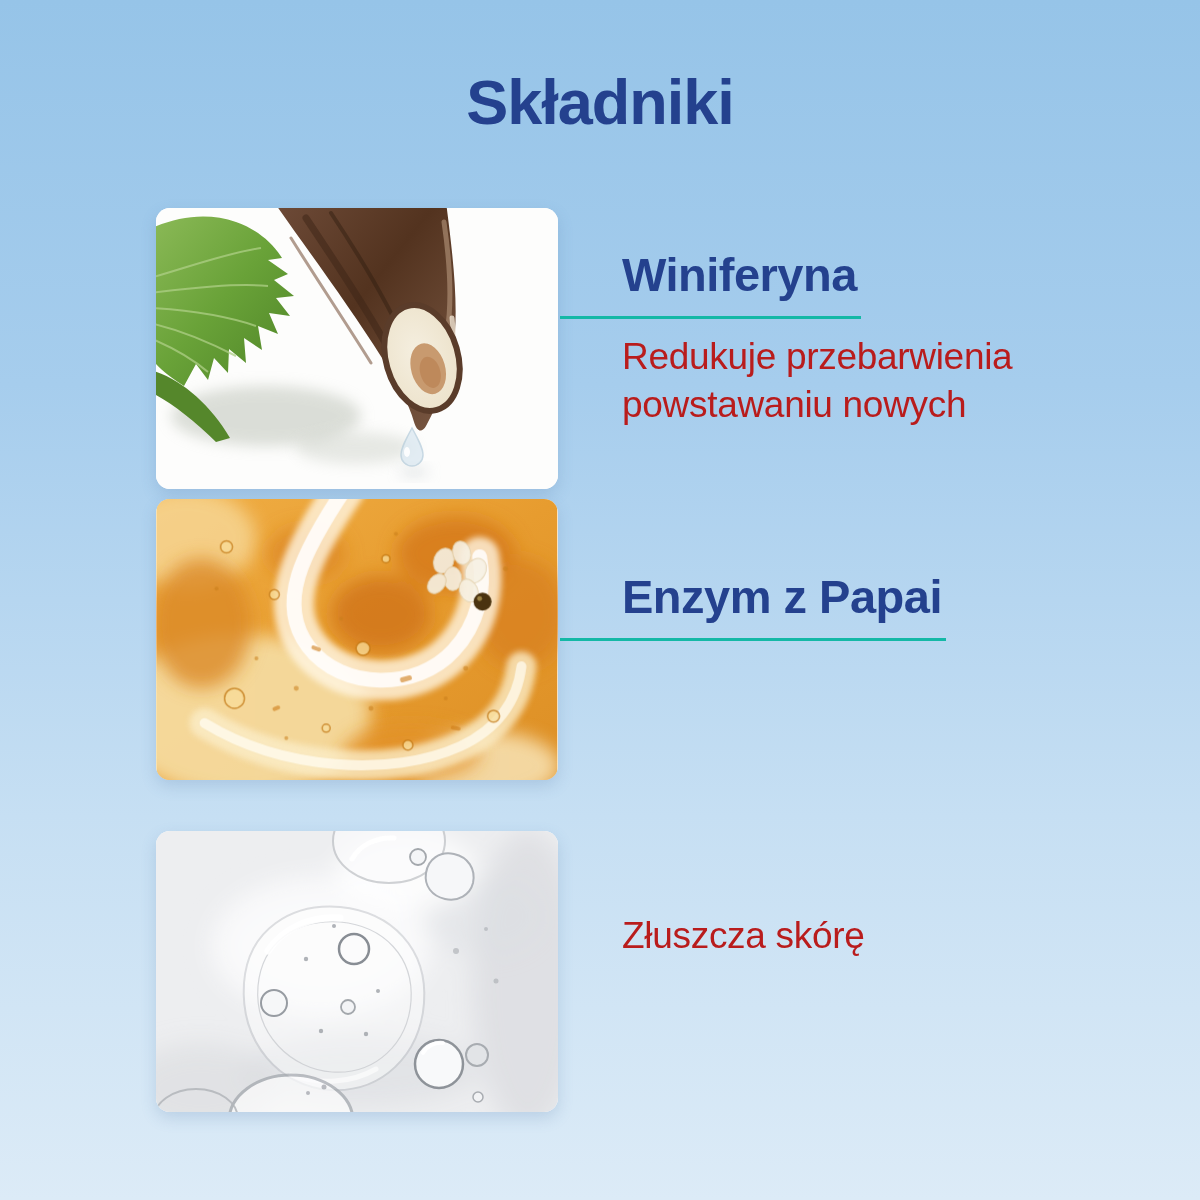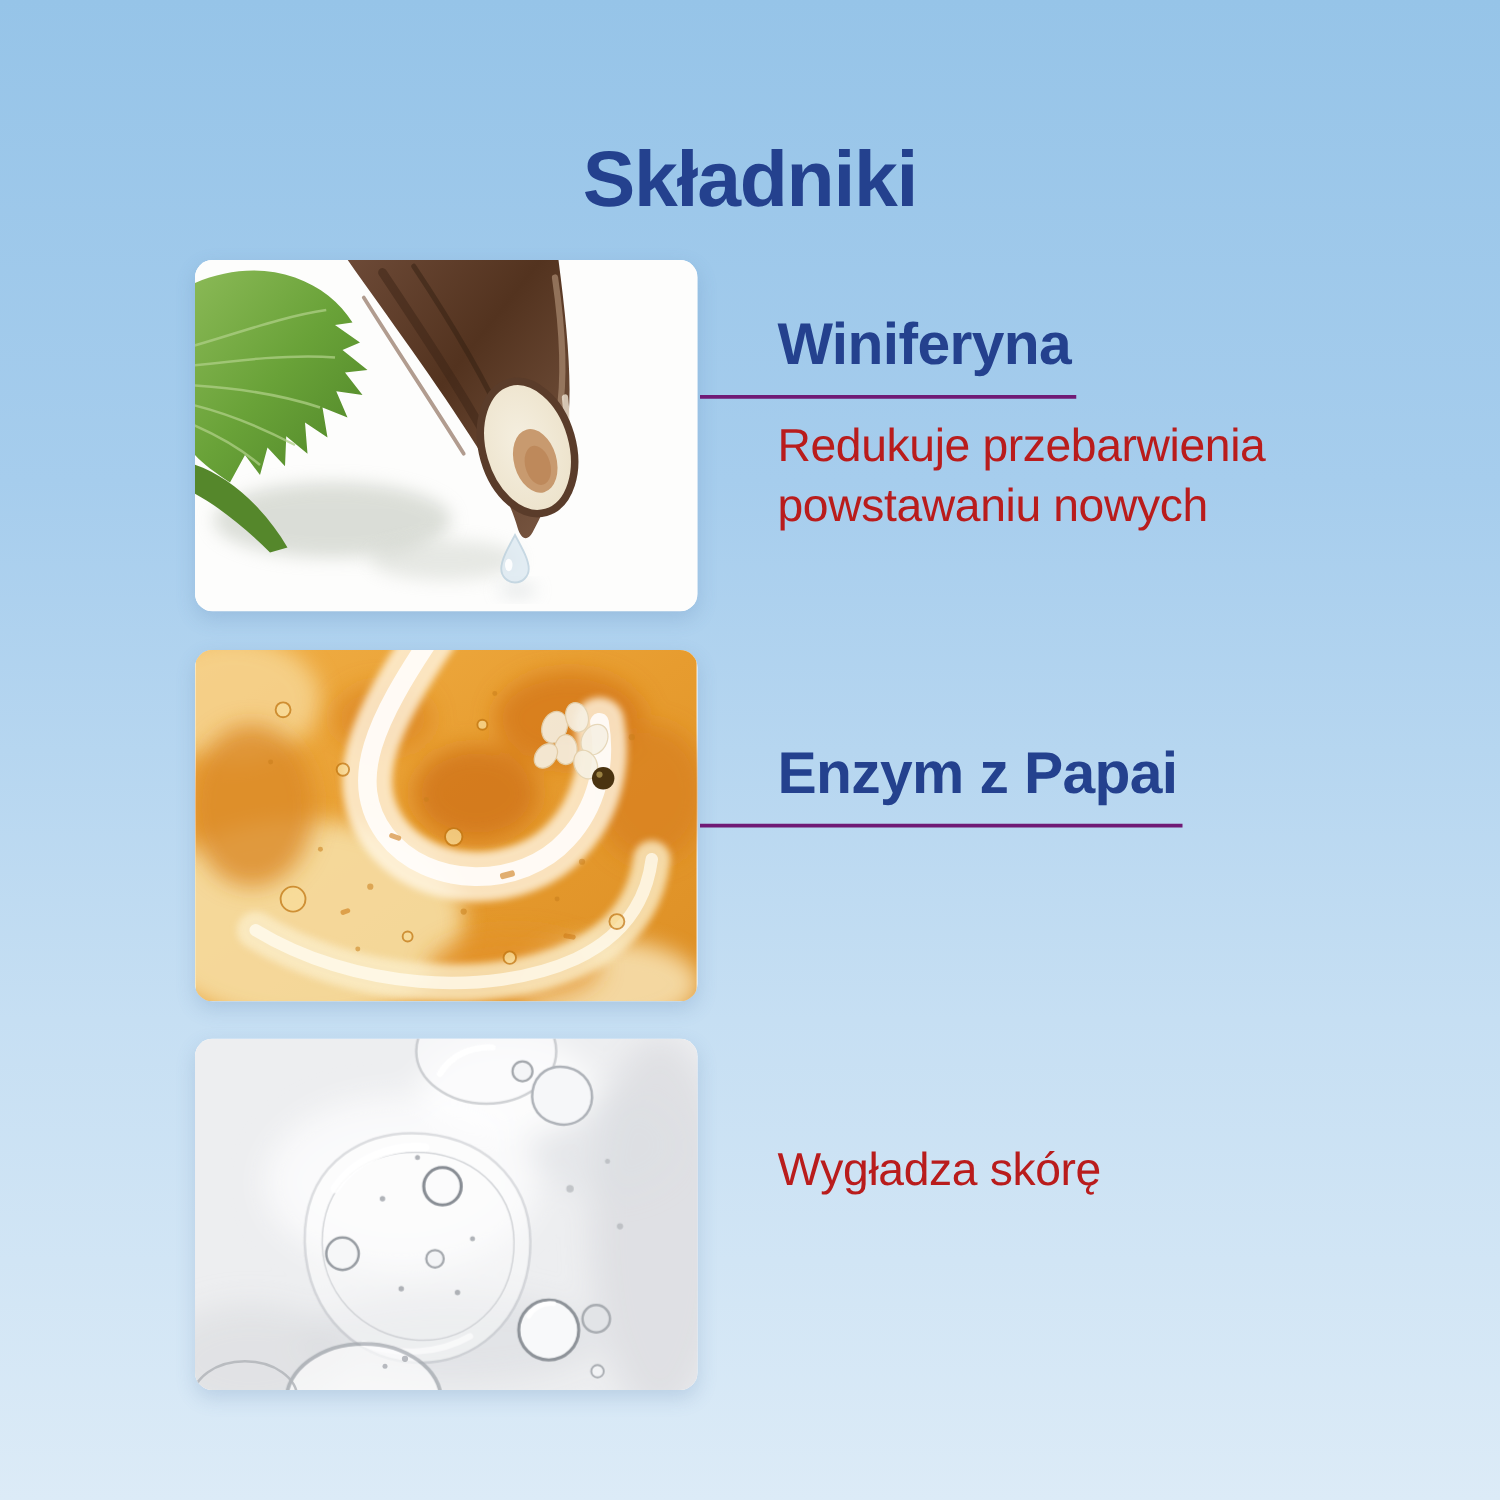--- a/index.html
+++ b/index.html
@@ -3,39 +3,39 @@
 <meta charset="utf-8">
 <style>
   html,body{margin:0;padding:0;}
   body{
     width:1200px;height:1200px;position:relative;overflow:hidden;
     background:linear-gradient(180deg,#96C4E8 0%,#A6CDED 32%,#C6DFF3 68%,#DCEBF7 100%);
     font-family:"Liberation Sans",sans-serif;
   }
   .page-title{
     position:absolute;top:66px;left:0;width:100%;text-align:center;
-    font-size:63px;font-weight:600;letter-spacing:-1px;color:#24418E;margin-top:42px;
+    font-size:63px;font-weight:600;letter-spacing:-1px;color:#24418E;
   }
   .row{position:absolute;left:156px;width:950px;height:282px;}
   #row-1{top:208px;}
-  #row-2{top:520px;text-decoration:underline;}
+  #row-2{top:499px;text-decoration:underline;}
   #row-3{top:831px;}
   .card{
     position:absolute;left:0;top:0;width:402px;height:281px;
     border-radius:14px;overflow:hidden;background:#FFFFFF;
     box-shadow:0 6px 16px rgba(70,110,160,0.20);
   }
   .card svg{display:block;width:402px;height:281px;}
   .textblock{position:absolute;left:404px;top:0;width:520px;}
   #row-1 .textblock{top:38px;}
   #row-2 .textblock{top:69px;}
   #row-3 .textblock{top:67px;}
   .heading{
     display:inline-block;white-space:nowrap;
-    padding:0 4px 12px 62px;border-bottom:3px solid #701a75;
+    padding:0 4px 12px 62px;border-bottom:3px solid #14b8a6;
     font-size:47px;line-height:58px;font-weight:600;letter-spacing:-0.5px;color:#24418E;
   }
   .desc{margin:14px 0 0 62px;}
   .desc .line{
     font-size:37px;line-height:48px;font-weight:400;letter-spacing:-0.3px;color:#b91c1c;
     white-space:nowrap;
   }
 </style>
 </head>
 <body>
@@ -250,16 +250,16 @@
       </g>
       <g fill="#A8ACB1" opacity="0.6">
         <circle cx="300" cy="120" r="3"></circle>
           <circle cx="340" cy="150" r="2.5"></circle>
           <circle cx="330" cy="98" r="2"></circle>
       </g>
     </svg>
   </div>
   <div class="textblock">
     <div class="desc">
-      <div class="line">Wygładza skórę</div>
+      <div class="line">Złuszcza skórę</div>
     </div>
   </div>
 </div>
 
 </body></html>

